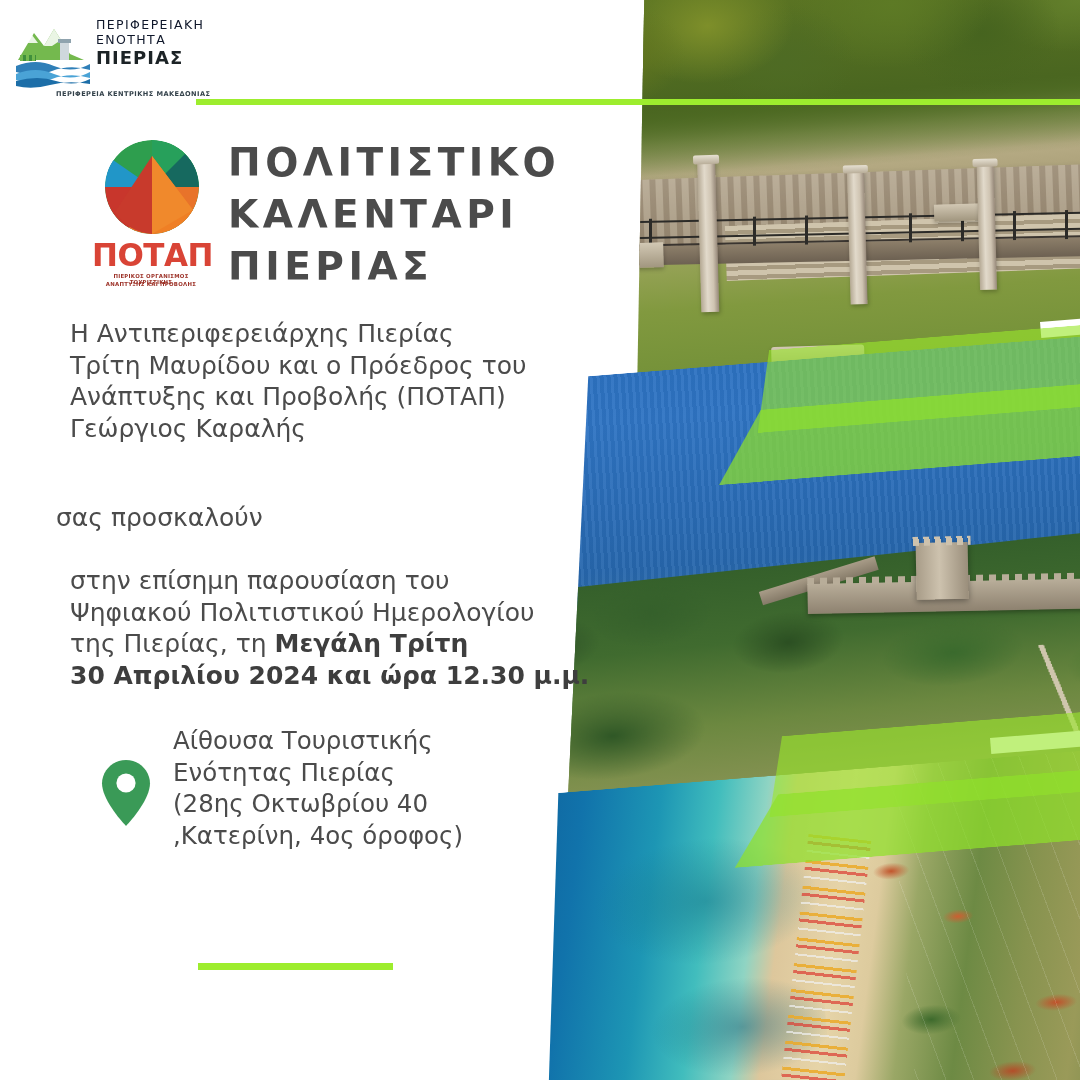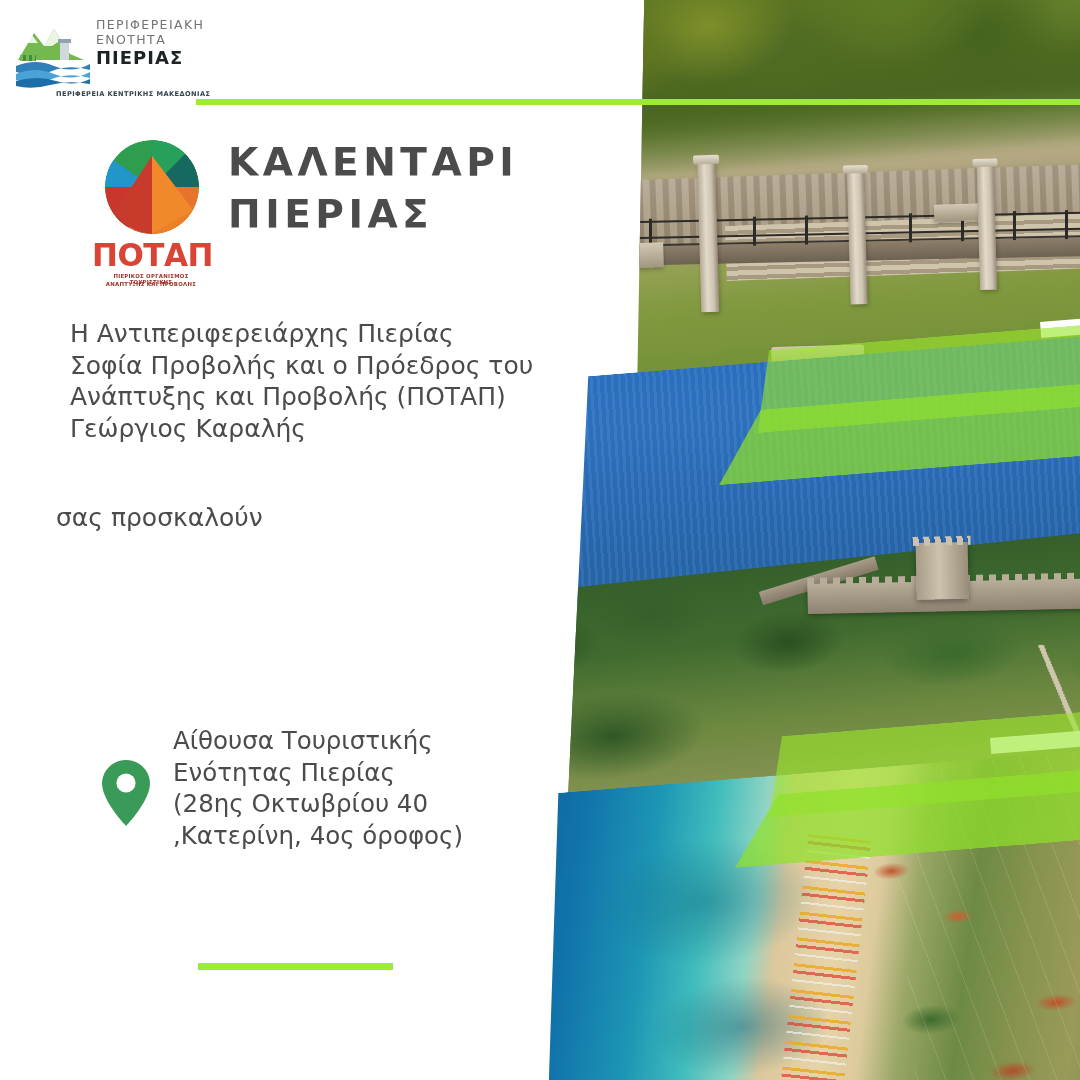--- a/index.html
+++ b/index.html
@@ -237,21 +237,21 @@
     clip-path: polygon(0% 0%, 0% 100%, 74.5% 100%, 88.6% 0%);
   }
 
   
   .content { position:absolute; left:0; top:0; width:620px; height:1080px; }
 
   
   .reg-logo { position:absolute; left:14px; top:14px; width:185px; height:80px; }
   .reg-mark { position:absolute; left:0; top:2px; width:78px; height:72px; }
   .reg-text { position:absolute; left:82px; top:3px; }
-  .reg-l1, .reg-l2 { font-size:12.5px; letter-spacing:1.4px; color:#737373; font-weight:400; line-height:15px;}
+  .reg-l1, .reg-l2 { font-size:12.5px; letter-spacing:1.4px; color:#0f172a; font-weight:400; line-height:15px;}
   .reg-l3 { font-size:18px; letter-spacing:1px; color:#1c2326; font-weight:bold; line-height:21px; }
   .reg-sub { position:absolute; left:42px; top:76px; font-size:6.6px; letter-spacing:.45px; color:#33414a; font-weight:bold; white-space:nowrap;}
 
   
   .rule-top { position:absolute; left:196px; top:99px; width:884px; height:6px; background:#9ded2e; }
 
   
   .potap { position:absolute; left:92px; top:140px; width:118px; height:148px; }
   .potap-circle { position:absolute; left:13px; top:0; width:94px; height:94px; border-radius:50%; overflow:hidden; }
   .potap-word { position:absolute; left:0; top:100px; width:118px; text-align:left;
@@ -379,33 +379,40 @@
           <path d="M47 16 L10 72 A47 47 0 0 0 47 94 Z" fill="#c83a2c"></path>
           <path d="M47 16 L47 94 L88 70 Z" fill="#f0892c"></path>
         </svg>
       </div>
       <div class="potap-word">ΠΟΤΑΠ</div>
       <div class="potap-sub1">ΠΙΕΡΙΚΟΣ ΟΡΓΑΝΙΣΜΟΣ ΤΟΥΡΙΣΤΙΚΗΣ</div>
       <div class="potap-sub2">ΑΝΑΠΤΥΞΗΣ ΚΑΙ ΠΡΟΒΟΛΗΣ</div>
     </div>
 
     <div class="title">
+      <div>ΠΟΛΙΤΙΣΤΙΚΟ</div>
       <div>ΚΑΛΕΝΤΑΡΙ</div>
       <div>ΠΙΕΡΙΑΣ</div>
     </div>
 
     <div class="para p1">
       <div>Η Αντιπεριφερειάρχης Πιερίας</div>
-      <div>Σοφία Προβολής και ο Πρόεδρος του</div>
+      <div>Τρίτη Μαυρίδου και ο Πρόεδρος του</div>
       <div>Ανάπτυξης και Προβολής (ΠΟΤΑΠ)</div>
       <div>Γεώργιος Καραλής</div>
     </div>
 
     <div class="para p2">σας προσκαλούν</div>
 
+    <div class="para p3">
+      <div>στην επίσημη παρουσίαση του</div>
+      <div>Ψηφιακού Πολιτιστικού Ημερολογίου</div>
+      <div><span>της Πιερίας, τη </span><span class="bold">Μεγάλη Τρίτη</span></div>
+      <div class="bold">30 Απριλίου 2024 και ώρα 12.30 μ.μ.</div>
+    </div>
 
     <div class="loc">
       <div class="pin">
         <svg viewBox="0 0 52 70" width="52" height="70">
           <path d="M26 2 C12.8 2 2 12.6 2 25.6 C2 40.5 20 62 26 68 C32 62 50 40.5 50 25.6 C50 12.6 39.2 2 26 2 Z" fill="#3a9a57"></path>
           <circle cx="26" cy="25" r="9.6" fill="#ffffff"></circle>
         </svg>
       </div>
       <div class="loc-text">
         <div>Αίθουσα Τουριστικής</div>

